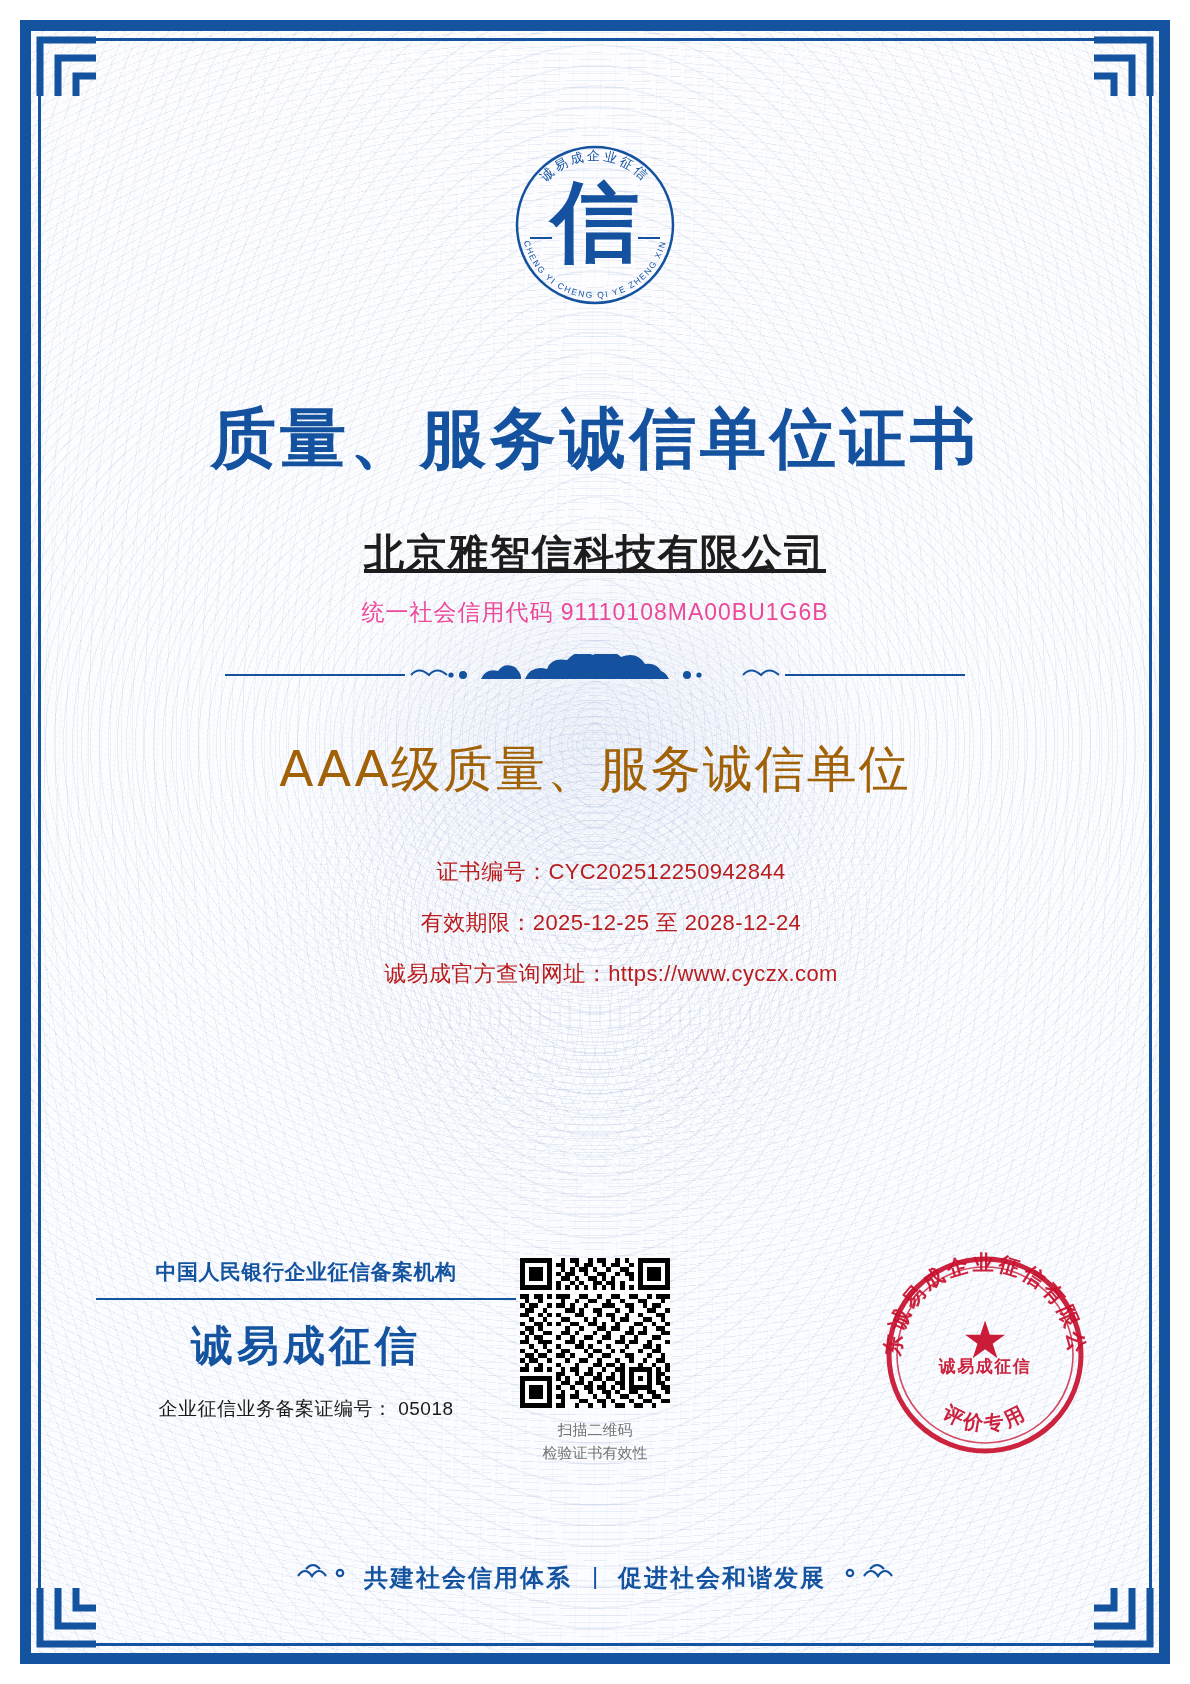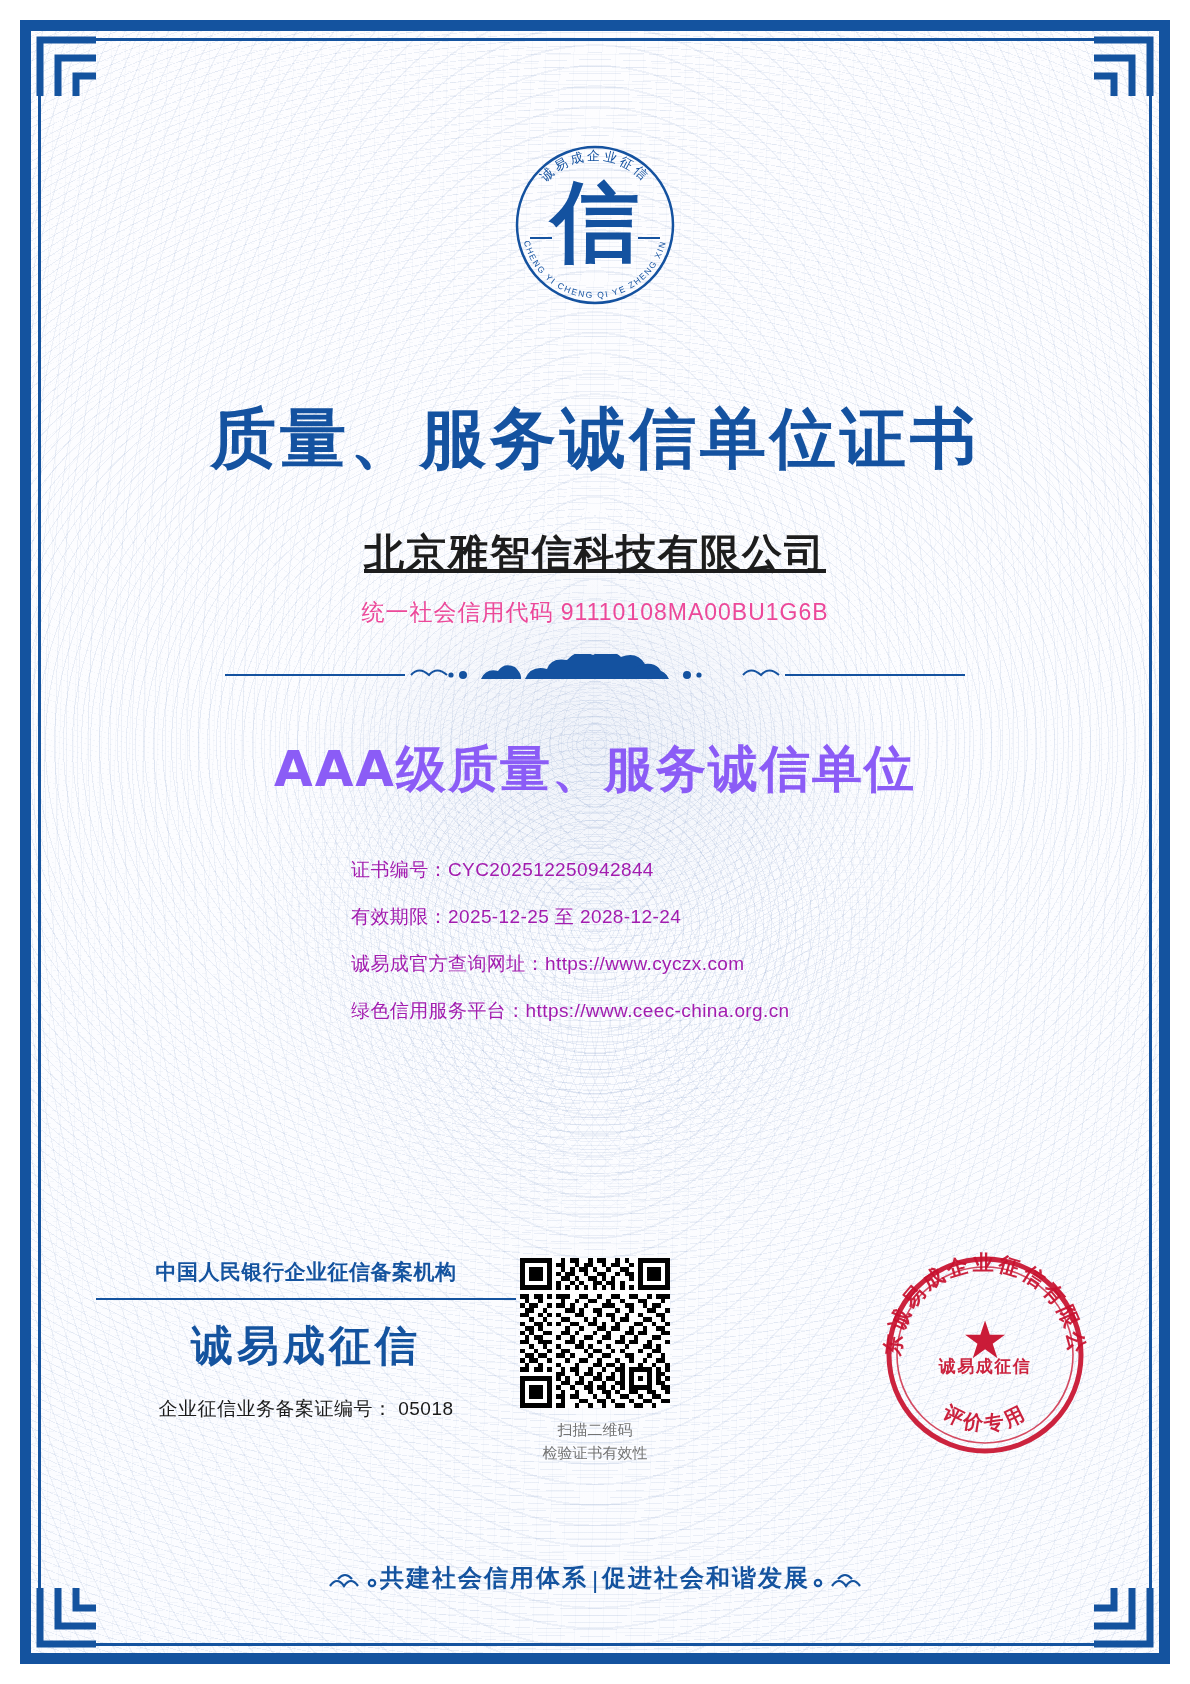--- a/index.html
+++ b/index.html
@@ -123,38 +123,39 @@
 
   .eval-line {
     margin-top: 46px;
     font-size: 22px;
     color: #1f1f1f;
     letter-spacing: 1px;
   }
   .grade {
     margin-top: 40px;
     font-size: 50px;
-    font-weight: bold;
-    color: #8b5cf6;
+    font-weight: normal;
+    color: #a16207;
     letter-spacing: 2px;
     font-family: "DejaVu Sans", "Liberation Sans", sans-serif;
   }
 
   .meta {
     margin: 54px auto 0;
     width: 520px;
     text-align: left;
     padding-left: 32px;
   }
   .meta-row {
-    font-size: 19px;
-    color: #a21caf;
+    font-size: 22px;
+    color: #b91c1c;
     margin-bottom: 21px;
     letter-spacing: 0.4px;
     white-space: nowrap;
+    text-align: center;
   }
 
   
   .bottom {
     position: absolute;
     left: 0; right: 0;
     bottom: 116px;
     height: 250px;
   }
   .issuer {
@@ -217,22 +218,23 @@
     width: 230px;
     height: 230px;
   }
 
   
   .footer {
     position: absolute;
     left: 0; right: 0;
     bottom: 30px;
     display: flex;
-    align-items: flex-end;
+    align-items: flex-start;
     justify-content: center;
+    gap: 16px;
   }
   .footer-text {
     font-size: 24px;
     color: #14539f;
     font-weight: bold;
     letter-spacing: 2px;
   }
   .footer-sep {
     color: #14539f;
     font-size: 24px;
@@ -339,21 +341,20 @@
       </svg>
     </div>
 
 
     <div class="grade">AAA级质量、服务诚信单位</div>
 
     <div class="meta">
       <div class="meta-row">证书编号：CYC202512250942844</div>
       <div class="meta-row">有效期限：2025-12-25 至 2028-12-24</div>
       <div class="meta-row">诚易成官方查询网址：https://www.cyczx.com</div>
-      <div class="meta-row">绿色信用服务平台：https://www.ceec-china.org.cn</div>
     </div>
 
     <div class="bottom">
 
       <div class="issuer">
         <div class="issuer-top">中国人民银行企业征信备案机构</div>
         <div class="issuer-rule"></div>
         <div class="issuer-name">诚易成征信</div>
         <div class="issuer-reg">企业征信业务备案证编号：  05018</div>
       </div>

